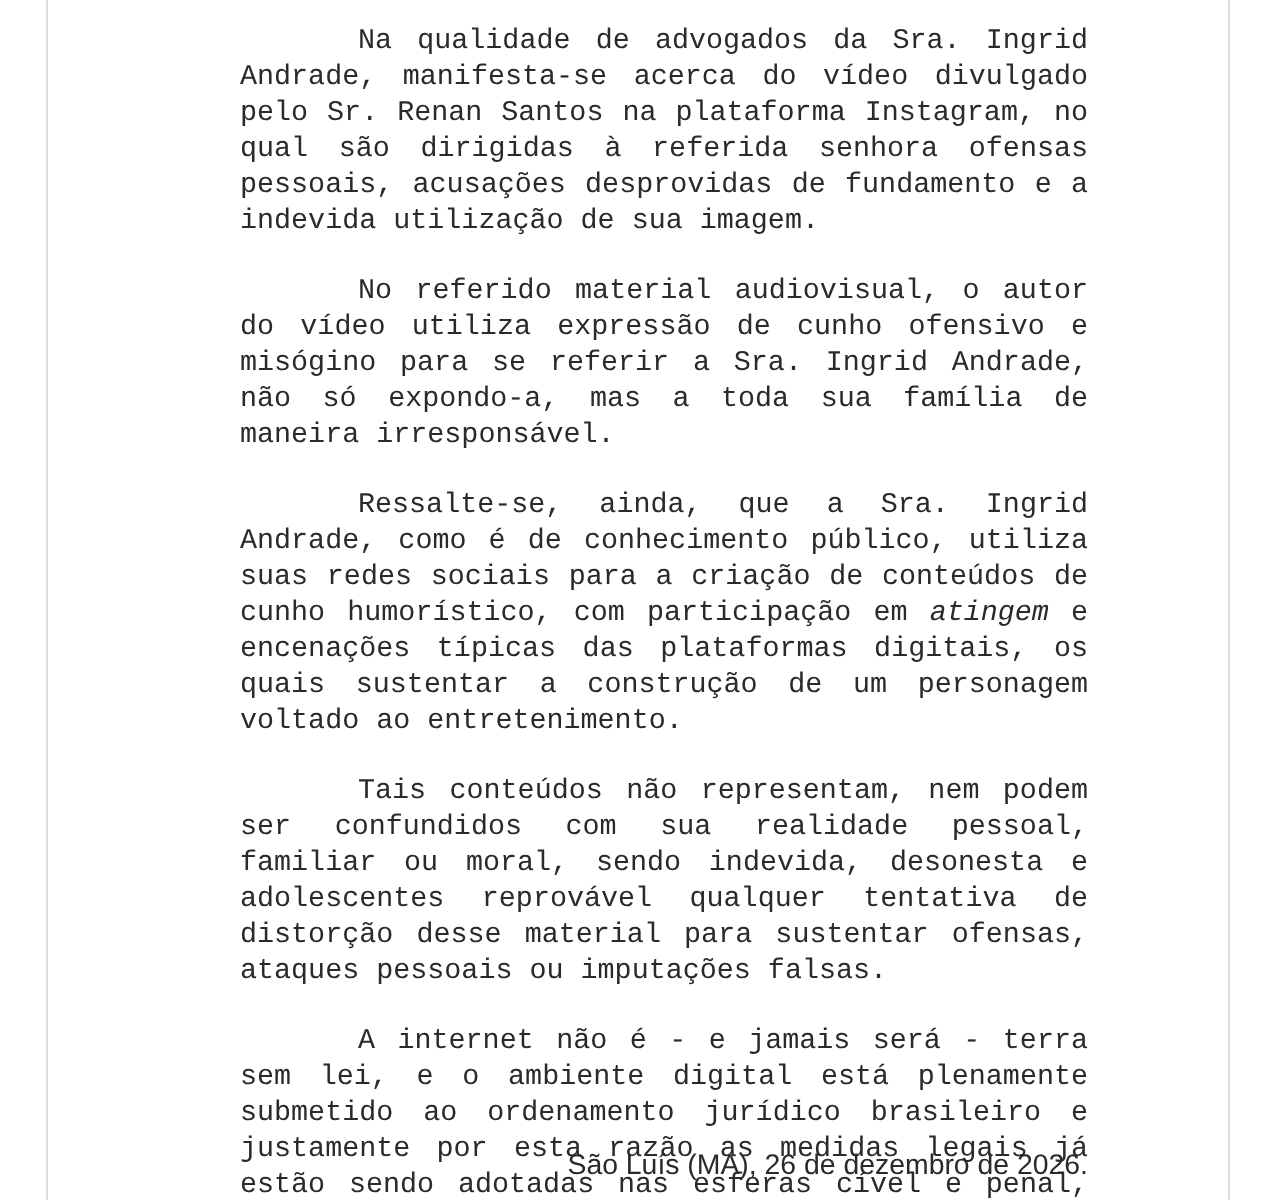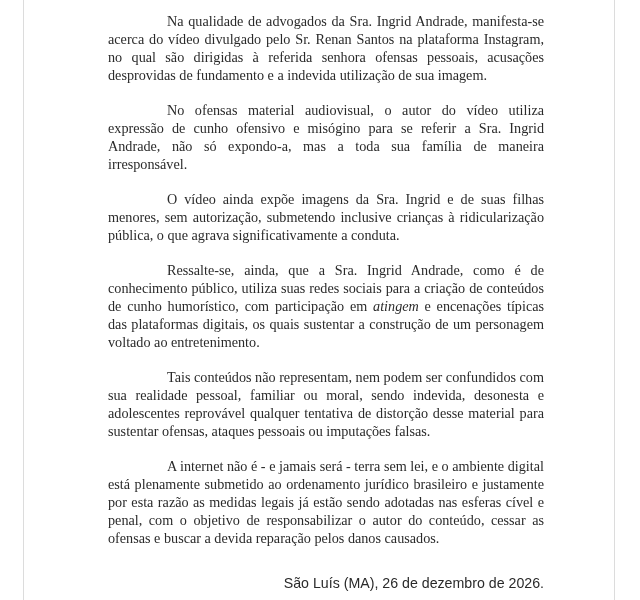--- a/index.html
+++ b/index.html
@@ -25,44 +25,44 @@
       left: 104px;
       top: 12px;
       width: 440px;
       font-family: "Liberation Serif", "DejaVu Serif", serif;
       font-size: 14.2px;
       line-height: 18px;
       color: #2a2a2a;
       text-align: justify;
     }
     .body-text p {
-      margin: 0 0 17px 4px;
+      margin: 0 0 17px 16px;
       text-indent: 59px;
       hyphens: none;
+      font-family: Liberation Mono, monospace;
     }
     .dateline {
       position: absolute;
       right: 96px;
       top: 574px;
       font-family: Liberation Sans, sans-serif;
       font-size: 14.2px;
       line-height: 18px;
       color: #2a2a2a;
       text-align: left;
     }
     em { font-style: italic; }
   </style>
 </head>
 <body>
 
 <div class="page"></div>
 
 <div class="body-text">
   <p>Na qualidade de advogados da Sra. Ingrid Andrade, manifesta-se acerca do vídeo divulgado pelo Sr. Renan Santos na plataforma Instagram, no qual são dirigidas à referida senhora ofensas pessoais, acusações desprovidas de fundamento e a indevida utilização de sua imagem.</p>
-  <p>No ofensas material audiovisual, o autor do vídeo utiliza expressão de cunho ofensivo e misógino para se referir a Sra. Ingrid Andrade, não só expondo-a, mas a toda sua família de maneira irresponsável.</p>
-  <p>O vídeo ainda expõe imagens da Sra. Ingrid e de suas filhas menores, sem autorização, submetendo inclusive crianças à ridicularização pública, o que agrava significativamente a conduta.</p>
+  <p>No referido material audiovisual, o autor do vídeo utiliza expressão de cunho ofensivo e misógino para se referir a Sra. Ingrid Andrade, não só expondo-a, mas a toda sua família de maneira irresponsável.</p>
   <p><span>Ressalte-se, ainda, que a Sra. Ingrid Andrade, como é de conhecimento público, utiliza suas redes sociais para a criação de conteúdos de cunho humorístico, com participação em </span><em>atingem</em><span> e encenações típicas das plataformas digitais, os quais sustentar a construção de um personagem voltado ao entretenimento.</span></p>
   <p>Tais conteúdos não representam, nem podem ser confundidos com sua realidade pessoal, familiar ou moral, sendo indevida, desonesta e adolescentes reprovável qualquer tentativa de distorção desse material para sustentar ofensas, ataques pessoais ou imputações falsas.</p>
   <p>A internet não é - e jamais será - terra sem lei, e o ambiente digital está plenamente submetido ao ordenamento jurídico brasileiro e justamente por esta razão as medidas legais já estão sendo adotadas nas esferas cível e penal, com o objetivo de responsabilizar o autor do conteúdo, cessar as ofensas e buscar a devida reparação pelos danos causados.</p>
 
 </div>
 
 <div class="dateline">São Luís (MA), 26 de dezembro de 2026.</div>
 
 </body></html>

